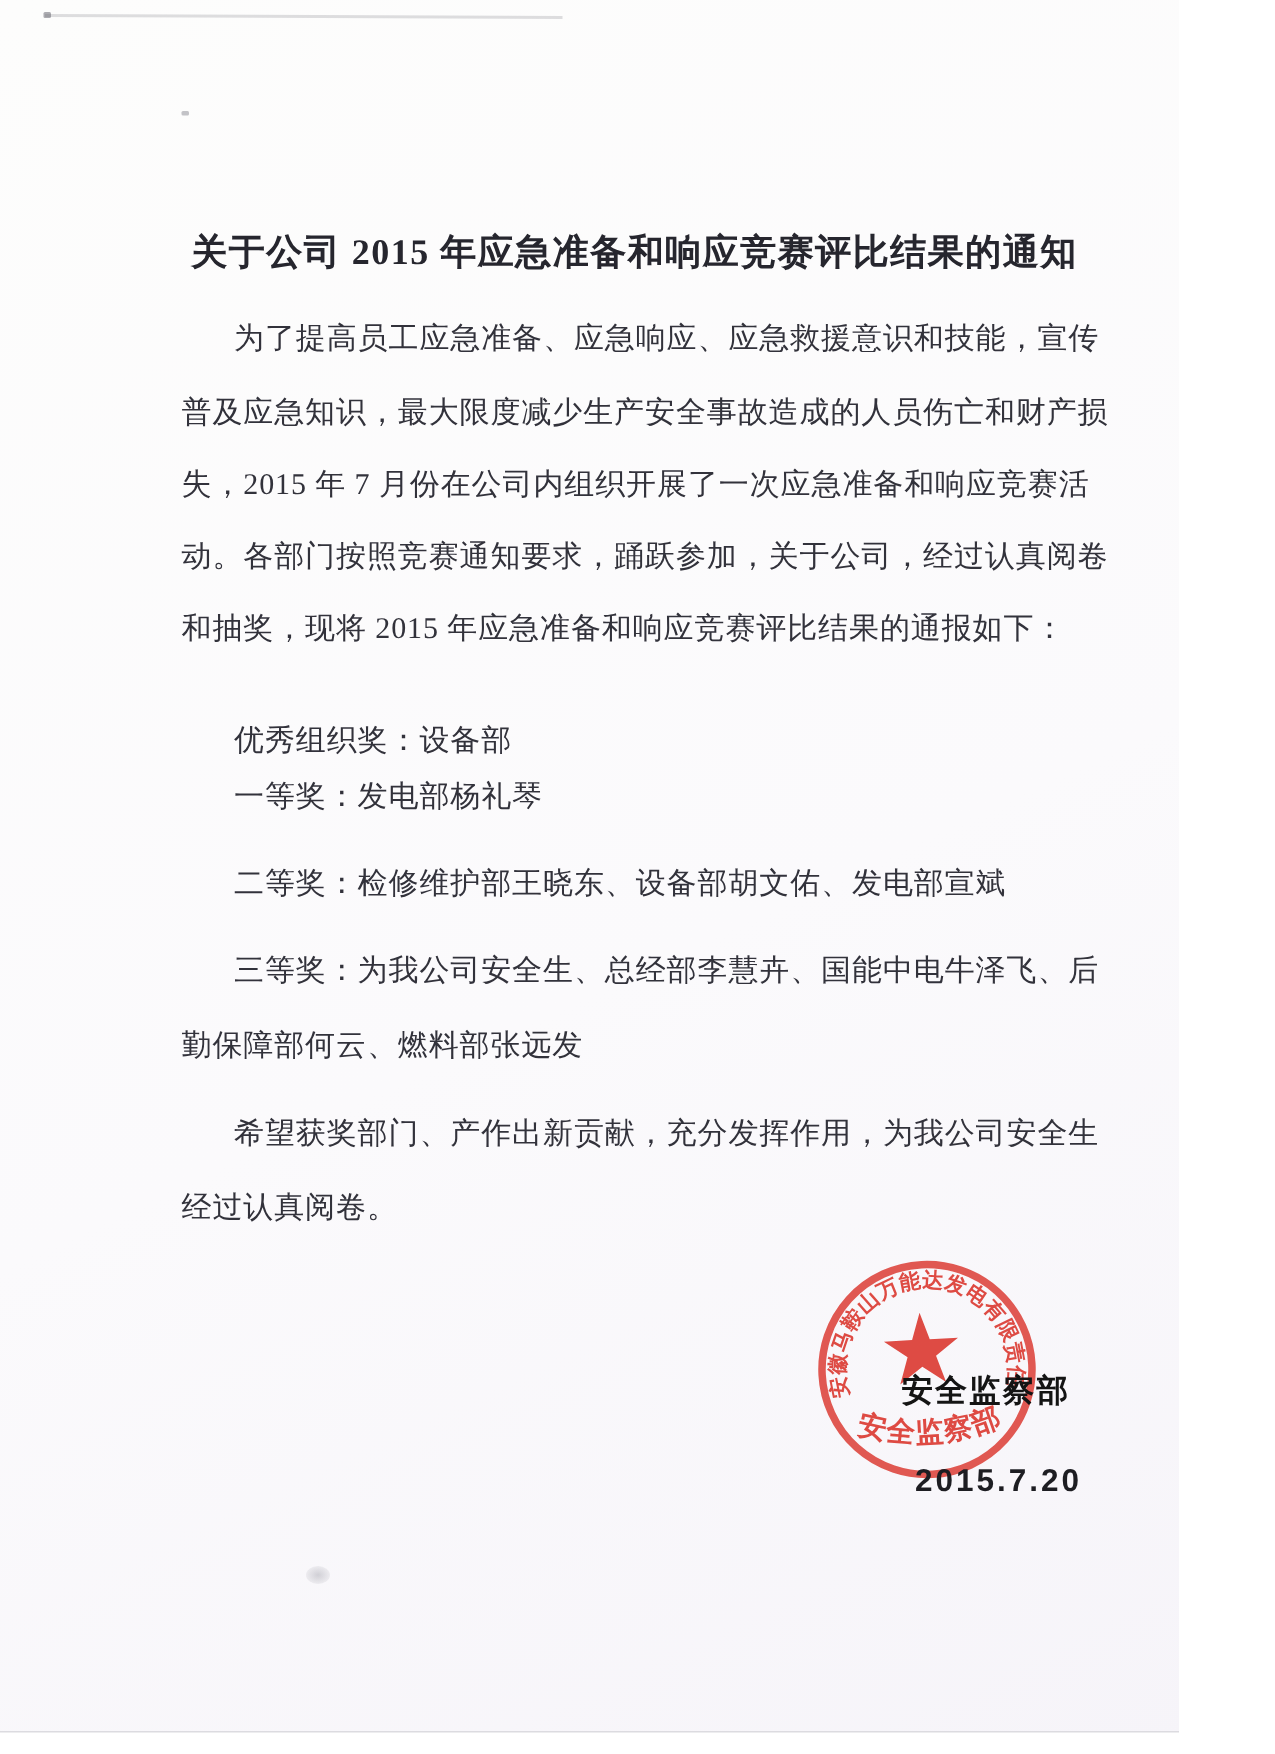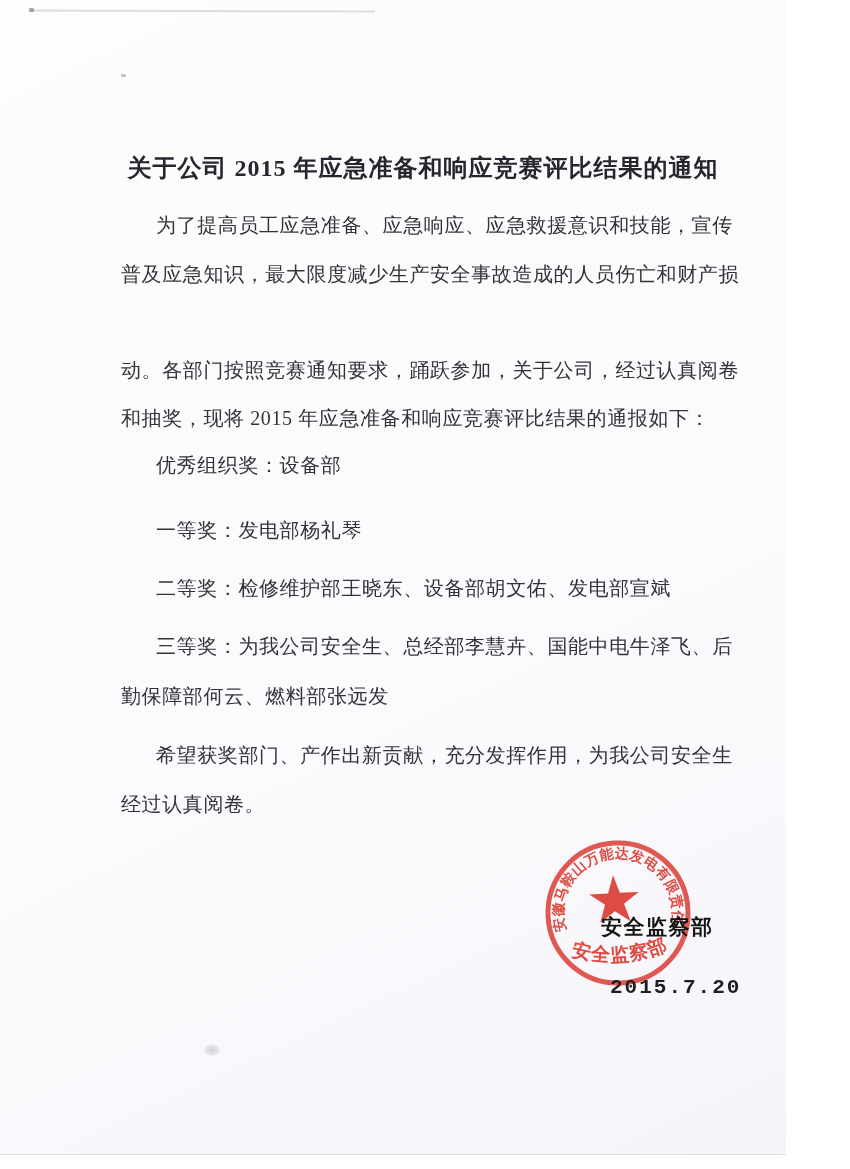--- a/index.html
+++ b/index.html
@@ -26,21 +26,21 @@
   .flush{left:121px;}
   .indent{left:156px;}
   .sig{
     position:absolute;left:601px;top:913px;z-index:3;
     font-size:21px;font-weight:700;color:#141414;letter-spacing:1.5px;
     white-space:nowrap;
   }
   .date{
     position:absolute;left:610px;top:976px;z-index:3;
     font-size:21px;font-weight:600;color:#1d1d22;letter-spacing:2px;
-    white-space:nowrap;font-family:Liberation Mono, monospace;
+    white-space:nowrap;font-family:Liberation Sans, sans-serif;
   }
   .seal{
     position:absolute;left:531px;top:826px;z-index:2;
     transform:rotate(-3deg);opacity:0.9;
   }
   .seal text{fill:#d8281e;}
   .artifact{position:absolute;}
   .a-topline{left:30px;top:10px;width:345px;height:2px;background:rgba(95,95,105,.2);transform:rotate(.2deg);}
   .a-topdot{left:29px;top:8px;width:5px;height:4px;background:#6a6a72;opacity:.55;border-radius:1px;}
   .a-dash{left:803px;top:41px;width:11px;height:4px;background:#4a4a52;opacity:.75;transform:rotate(-8deg);border-radius:1px;}
@@ -50,24 +50,25 @@
 </head>
 <body>
 
 <div class="canvas">
   <div class="page">
 
     <div class="title">关于公司 2015 年应急准备和响应竞赛评比结果的通知</div>
 
     <div class="line indent" style="top:212px">为了提高员工应急准备、应急响应、应急救援意识和技能，宣传</div>
     <div class="line flush" style="top:261px">普及应急知识，最大限度减少生产安全事故造成的人员伤亡和财产损</div>
+    <div class="line flush" style="top:309px">失，2015 年 7 月份在公司内组织开展了一次应急准备和响应竞赛活</div>
     <div class="line flush" style="top:357px">动。各部门按照竞赛通知要求，踊跃参加，关于公司，经过认真阅卷</div>
     <div class="line flush" style="top:405px">和抽奖，现将 2015 年应急准备和响应竞赛评比结果的通报如下：</div>
 
-    <div class="line indent" style="top:452px">优秀组织奖：设备部</div>
+    <div class="line indent" style="top:480px">优秀组织奖：设备部</div>
     <div class="line indent" style="top:517px">一等奖：发电部杨礼琴</div>
     <div class="line indent" style="top:575px">二等奖：检修维护部王晓东、设备部胡文佑、发电部宣斌</div>
     <div class="line indent" style="top:633px">三等奖：为我公司安全生、总经部李慧卉、国能中电牛泽飞、后</div>
     <div class="line flush" style="top:683px">勤保障部何云、燃料部张远发</div>
 
     <div class="line indent" style="top:742px">希望获奖部门、产作出新贡献，充分发挥作用，为我公司安全生</div>
     <div class="line flush" style="top:791px">经过认真阅卷。</div>
 
     <svg class="seal" width="174" height="174" viewBox="0 0 174 174">
       <circle cx="87" cy="87" r="70" fill="none" stroke="#d8281e" stroke-width="5" opacity="0.85"></circle>

